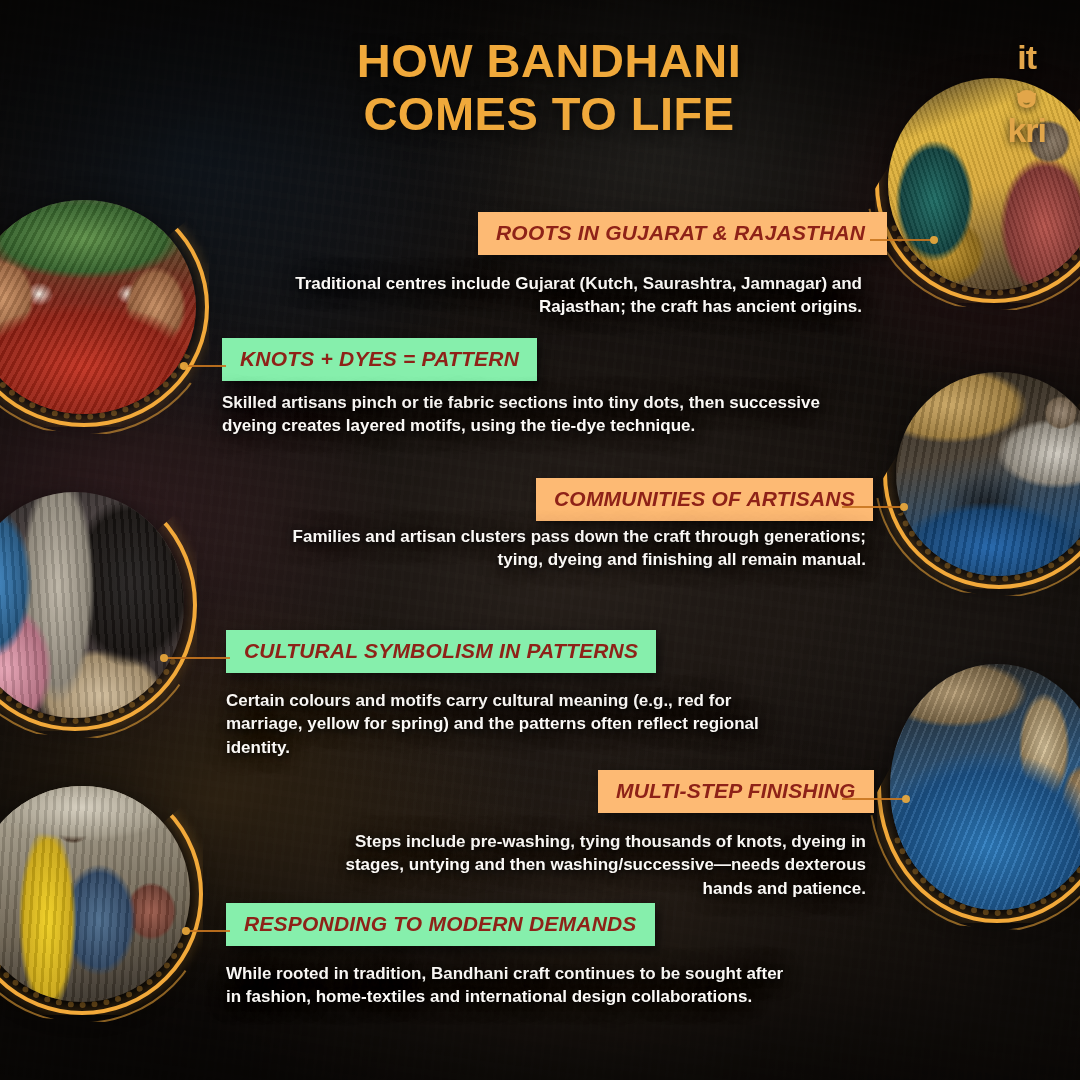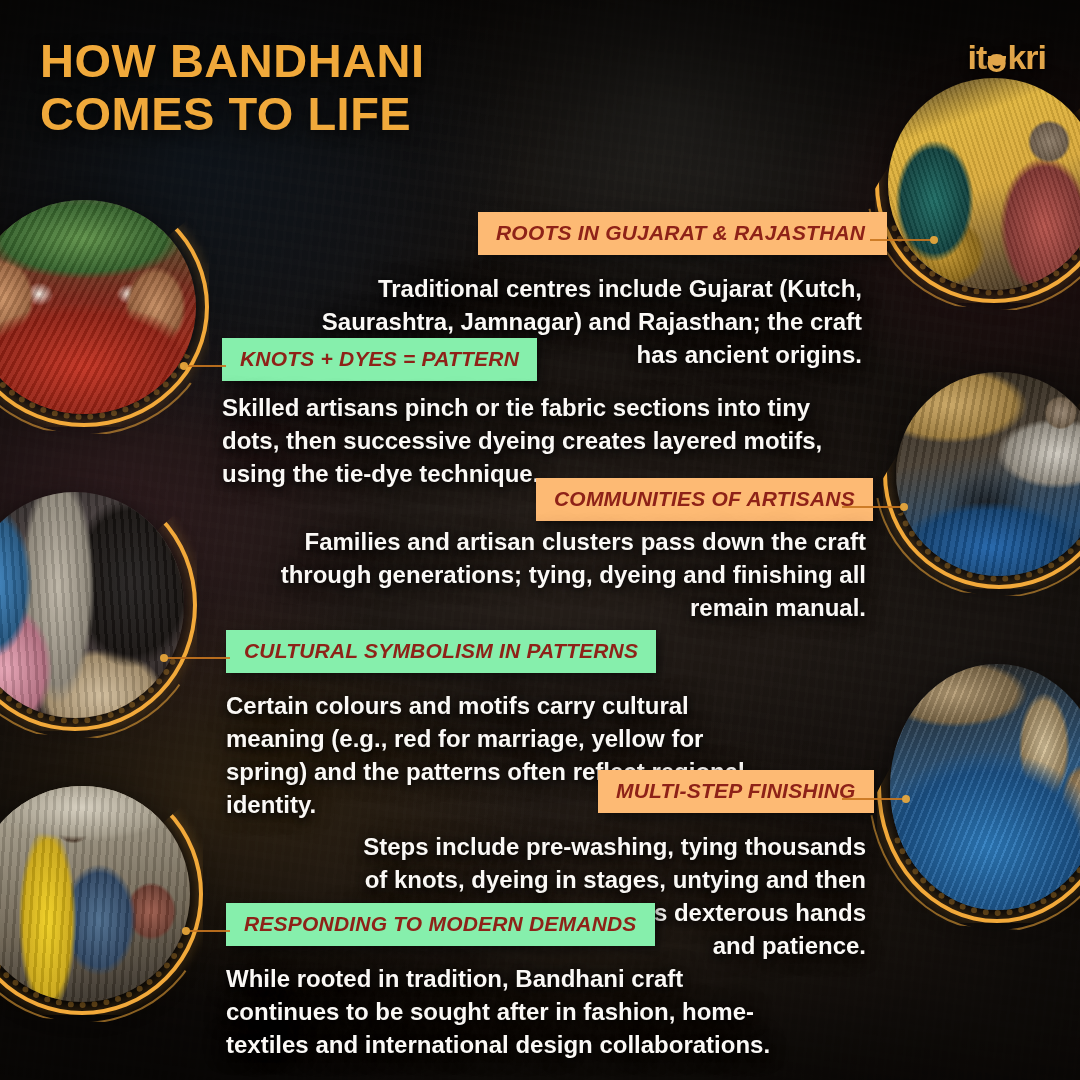--- a/index.html
+++ b/index.html
@@ -42,34 +42,34 @@
       radial-gradient(ellipse 70% 60% at 50% 46%, rgba(0,0,0,0) 40%, rgba(0,0,0,.55) 100%),
       linear-gradient(to bottom, rgba(0,0,0,.58) 0%, rgba(0,0,0,0) 16%),
       linear-gradient(to top, rgba(0,0,0,.45) 0%, rgba(0,0,0,0) 18%);
   }
   
   .bg-scrim{ position:absolute; inset:0; background:rgba(8,6,5,.46); }
 
   
   #title{
     position:absolute; left:0; right:0; top:34px;
-    text-align:left; z-index:6;
+    text-align:center; z-index:6;
     padding-left:40px; padding-right:22px;
   }
   #title .line{
     font-size:47px; font-weight:700; letter-spacing:.5px; line-height:1.13;
     color:#f0a93b; text-shadow:0 3px 14px rgba(0,0,0,.75);
   }
 
   
   #logo{
     position:absolute; right:34px; top:38px; z-index:7;
     font-size:34px; font-weight:700; letter-spacing:-1px; color:#e2a64a;
     text-shadow:0 2px 8px rgba(0,0,0,.8);
-    display:flex; align-items:center;
+    display:flex; align-items:center;flex-direction:column;
   }
   #logo .bowl{
     position:relative; display:inline-block; width:.62em; height:1em;
   }
   #logo .bowl::after{
     content:""; position:absolute; left:6%; top:46%; width:88%; height:30%;
     background:#e2a64a; border-radius:0 0 60% 60%/0 0 100% 100%;
   }
 
   
@@ -198,21 +198,21 @@
   .block{ position:absolute; z-index:5; }
   .badge{
     display:inline-block; padding:9px 18px 10px 18px;
     font-size:21px; font-weight:700; font-style:italic;
     letter-spacing:.2px; white-space:nowrap;
     box-shadow:3px 4px 10px rgba(0,0,0,.55);
   }
   .badge.cream{ background:#fdba74; color:#8e2218; }
   .badge.gold{ background:#86efac; color:#8e2218;font-style:italic; }
   .body{
-    font-size:24px; font-weight:700; line-height:1.38; color:#fbf9f6;
+    font-size:17px; font-weight:700; line-height:1.38; color:#fbf9f6;
     text-shadow:0 2px 7px rgba(0,0,0,.85), 0 0 22px rgba(0,0,0,.7);
   }
   .ta-r{ text-align:right; }
   .ta-l{ text-align:left; }
 
   
   .conn{
     position:absolute; height:2px; background:#c8761f; opacity:.9;
   }
   .conn .dot{

